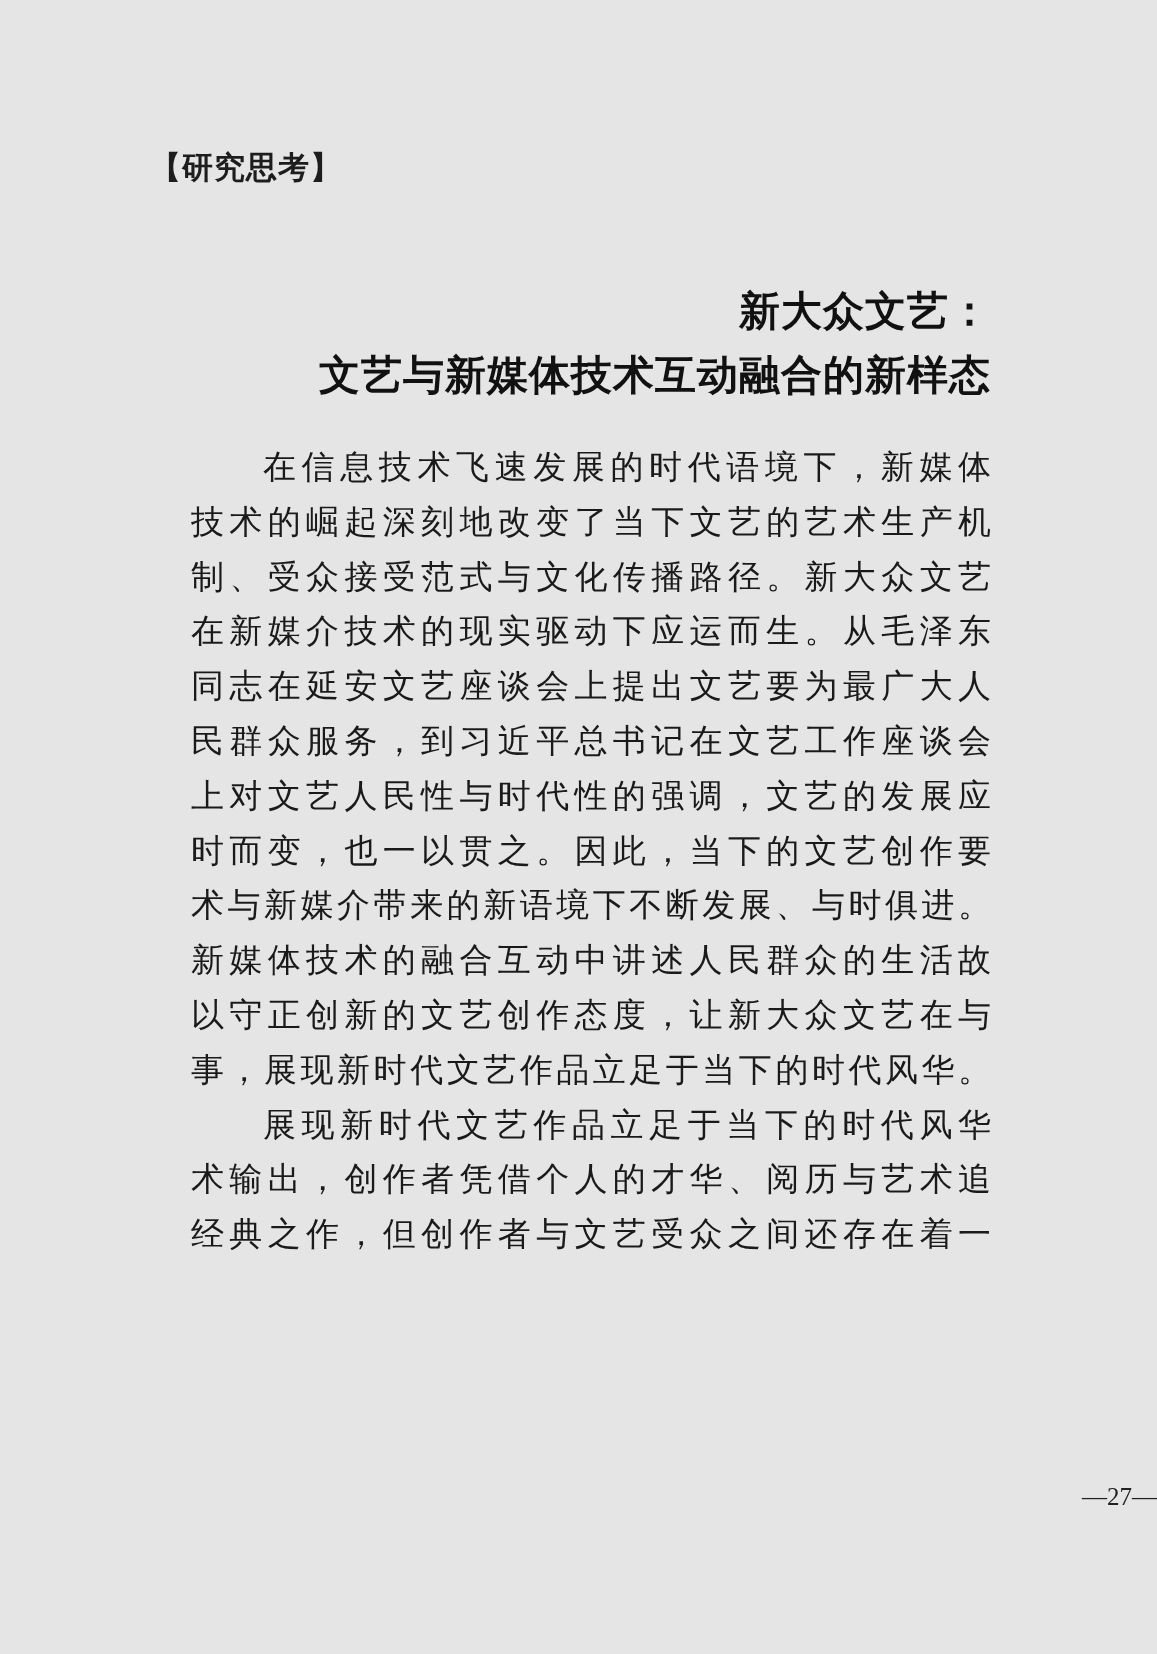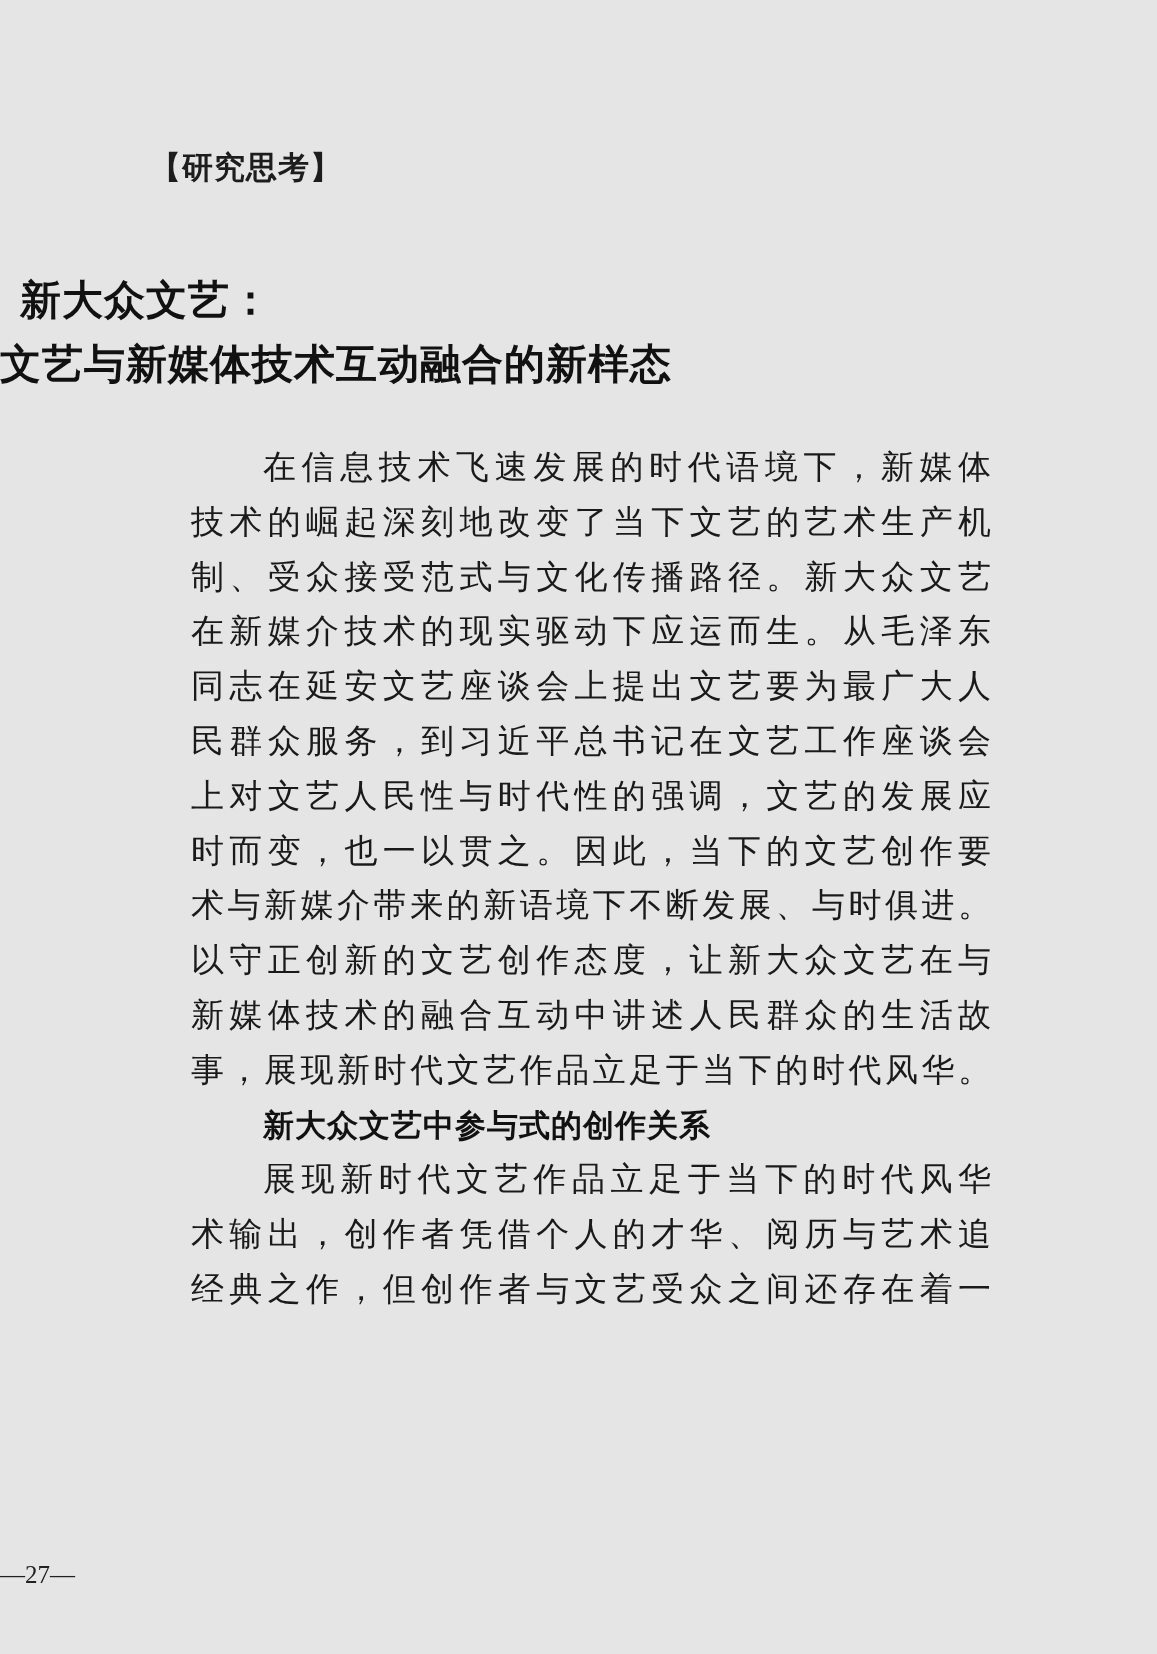--- a/index.html
+++ b/index.html
@@ -31,22 +31,22 @@
       font-weight: bold;
       letter-spacing: 1px;
       color: #1d1d1d;
       line-height: 40px;
       white-space: nowrap;
     }
     .title-block {
       position: absolute;
       left: 0;
       width: 991px;
-      top: 268px;
-      text-align: left;
+      top: 279px;
+      text-align: right;
     }
     .title-line {
       font-family: "DejaVu Serif", "Liberation Serif", serif;
       font-weight: bold;
       font-size: 41px;
       line-height: 64px;
       color: #111111;
       letter-spacing: 1px;
       white-space: nowrap;
     }
@@ -79,22 +79,22 @@
       height: 54.8px;
       padding-left: 72px;
       color: #111111;
       white-space: nowrap;
       letter-spacing: 1px;
     }
     .page-number {
       position: absolute;
       left: 0;
       width: 1157px;
-      top: 1560px;
-      text-align: left;
+      top: 1482px;
+      text-align: right;
       font-family: "Liberation Serif", "DejaVu Serif", serif;
       font-size: 25px;
       color: #222222;
       line-height: 30px;
     }
   </style>
 </head>
 <body>
 
 <div class="page">
@@ -110,26 +110,25 @@
     <div>
       <div class="line indent">在信息技术飞速发展的时代语境下，新媒体</div>
       <div class="line">技术的崛起深刻地改变了当下文艺的艺术生产机</div>
       <div class="line">制、受众接受范式与文化传播路径。新大众文艺</div>
       <div class="line">在新媒介技术的现实驱动下应运而生。从毛泽东</div>
       <div class="line">同志在延安文艺座谈会上提出文艺要为最广大人</div>
       <div class="line">民群众服务，到习近平总书记在文艺工作座谈会</div>
       <div class="line">上对文艺人民性与时代性的强调，文艺的发展应</div>
       <div class="line">时而变，也一以贯之。因此，当下的文艺创作要</div>
       <div class="line">术与新媒介带来的新语境下不断发展、与时俱进。</div>
+      <div class="line">新媒体技术的融合互动中讲述人民群众的生活故</div>
       <div class="line">以守正创新的文艺创作态度，让新大众文艺在与</div>
-      <div class="line">新媒体技术的融合互动中讲述人民群众的生活故</div>
       <div class="line">事，展现新时代文艺作品立足于当下的时代风华。</div>
     </div>
 
-    <div class="subheading">新大众文艺中参与式的创作关系</div>
 
     <div>
       <div class="line indent">展现新时代文艺作品立足于当下的时代风华</div>
       <div class="line">术输出，创作者凭借个人的才华、阅历与艺术追</div>
       <div class="line">经典之作，但创作者与文艺受众之间还存在着一</div>
     </div>
   </div>
 
   <div class="page-number">—27—</div>
 

